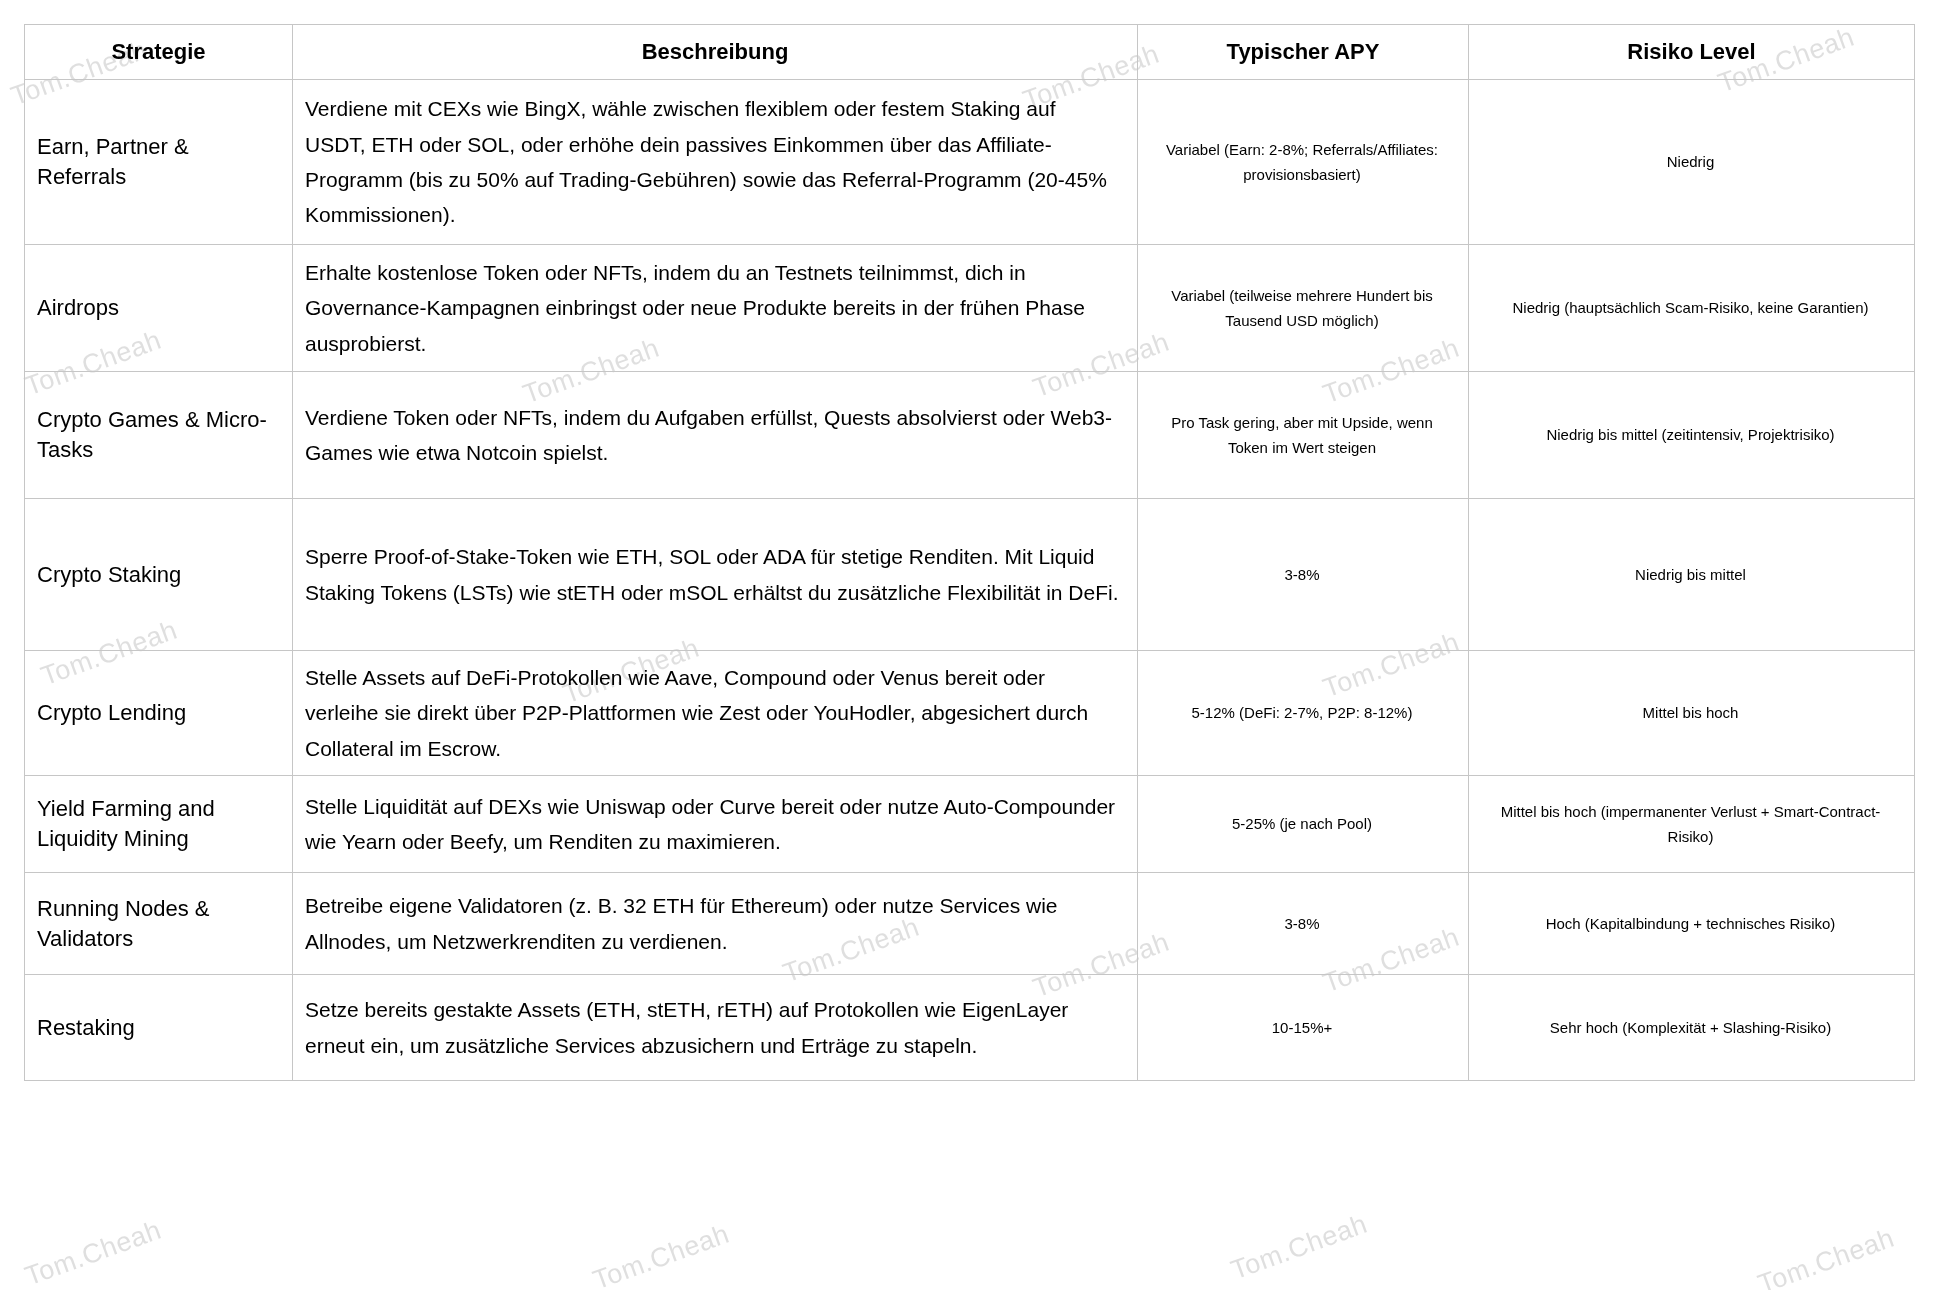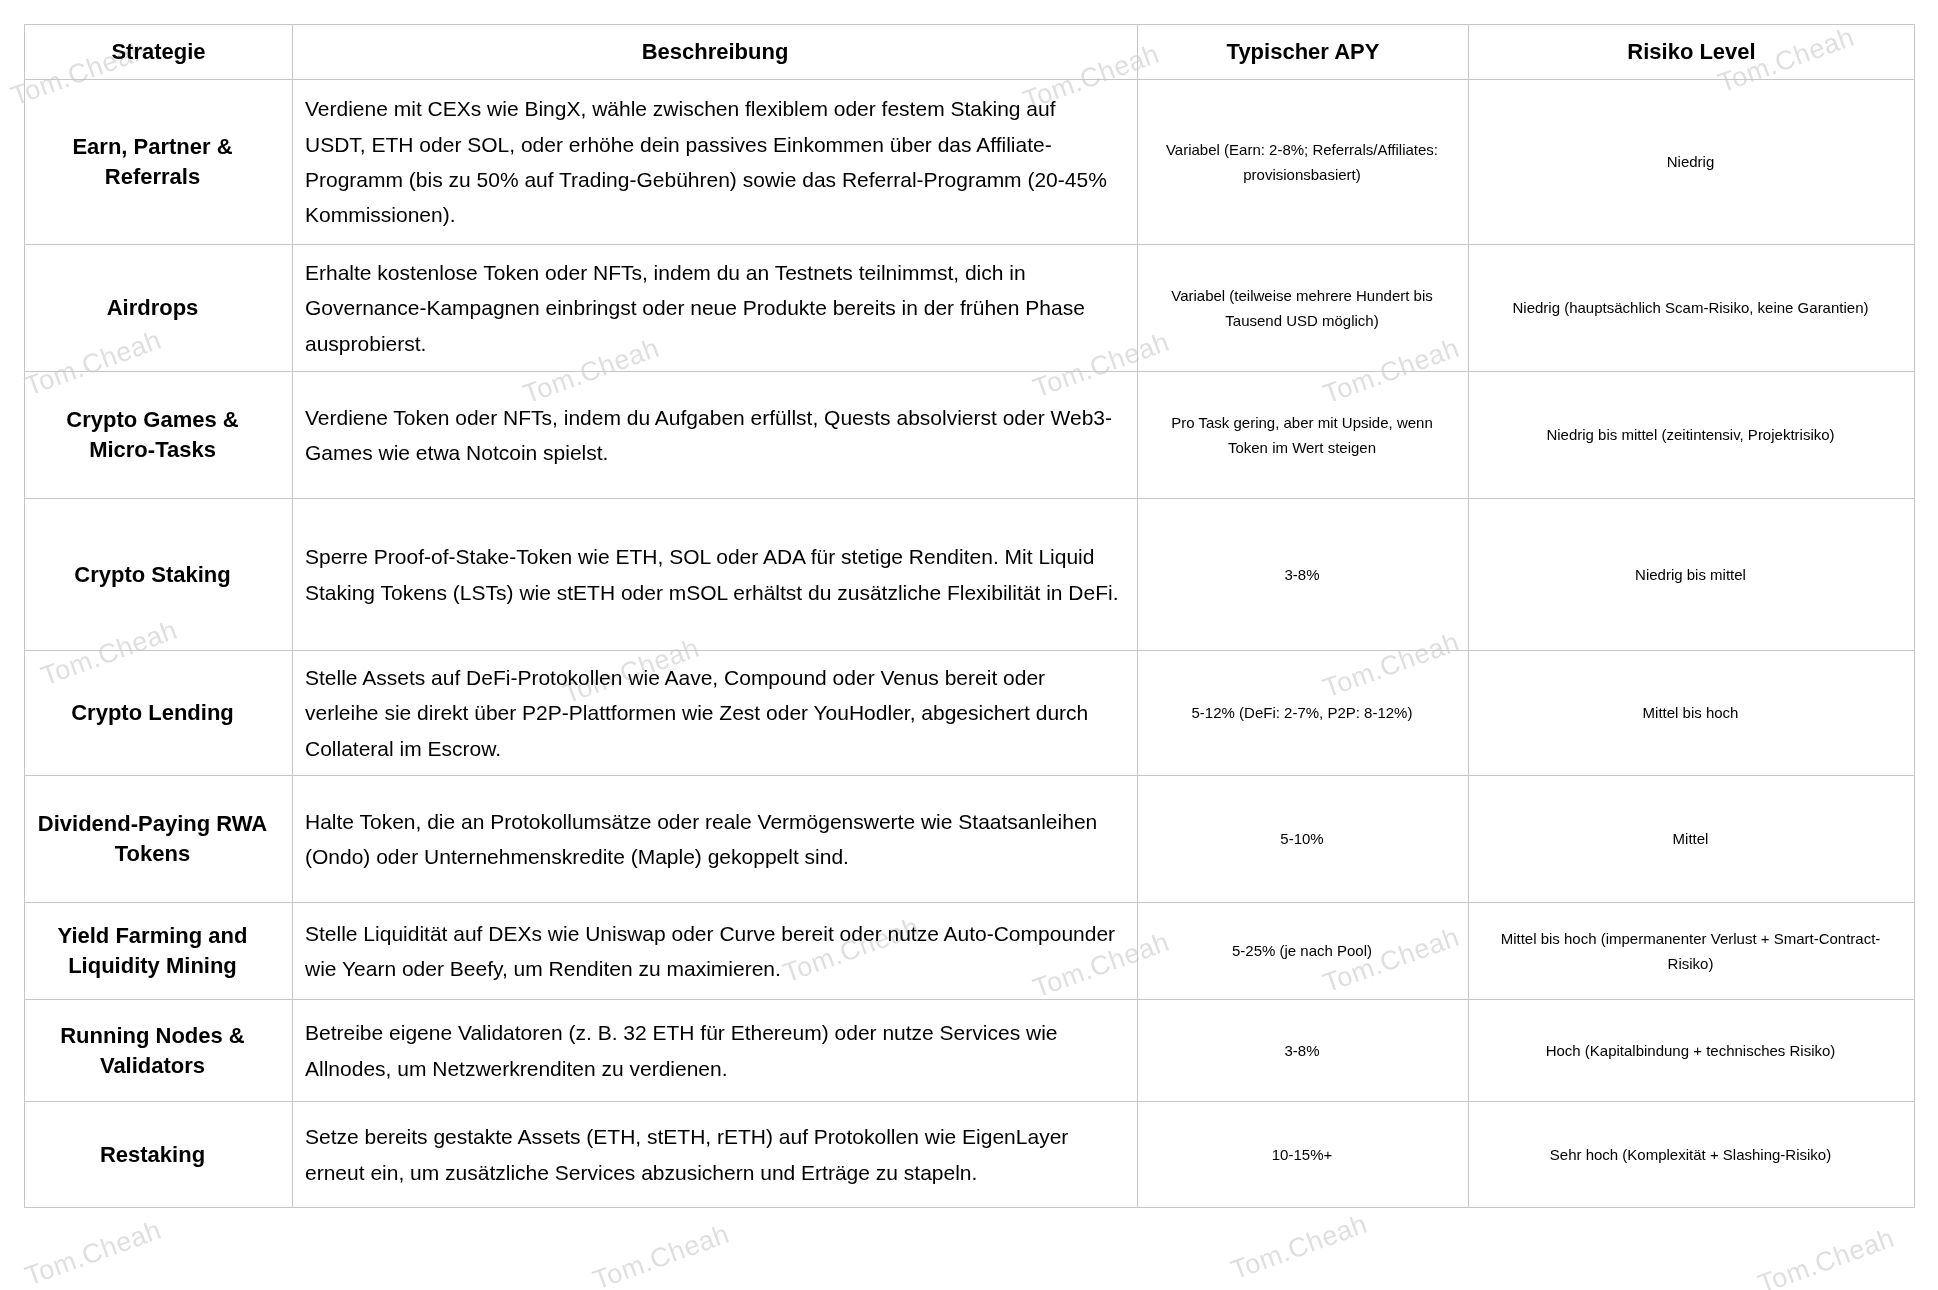--- a/index.html
+++ b/index.html
@@ -53,25 +53,25 @@
   }
   table.strategies th {
     height: 54px;
     font-size: 22px;
     font-weight: bold;
     text-align: center;
     padding: 0 22px;
     margin-top: 13px;
   }
   td.strategy {
-    font-weight: bold;
+    font-weight: normal;
     font-size: 22px;
     line-height: 1.35;
     padding: 8px 24px 8px 12px;
-    text-align: center;
+    text-align: left;
   }
   td.description {
     font-size: 21px;
     line-height: 1.68;
     padding: 8px 16px 8px 12px;
     text-align: left;
   }
   td.apy, td.risk {
     font-size: 15px;
     line-height: 1.68;
@@ -147,26 +147,20 @@
         <td class="description">Sperre Proof-of-Stake-Token wie ETH, SOL oder ADA für stetige Renditen. Mit Liquid Staking Tokens (LSTs) wie stETH oder mSOL erhältst du zusätzliche Flexibilität in DeFi.</td>
         <td class="apy">3-8%</td>
         <td class="risk">Niedrig bis mittel</td>
       </tr>
       <tr style="height:125px;">
         <td class="strategy">Crypto Lending</td>
         <td class="description">Stelle Assets auf DeFi-Protokollen wie Aave, Compound oder Venus bereit oder verleihe sie direkt über P2P-Plattformen wie Zest oder YouHodler, abgesichert durch Collateral im Escrow.</td>
         <td class="apy">5-12% (DeFi: 2-7%, P2P: 8-12%)</td>
         <td class="risk">Mittel bis hoch</td>
       </tr>
-      <tr style="height:127px;">
-        <td class="strategy">Dividend-Paying RWA Tokens</td>
-        <td class="description">Halte Token, die an Protokollumsätze oder reale Vermögenswerte wie Staatsanleihen (Ondo) oder Unternehmenskredite (Maple) gekoppelt sind.</td>
-        <td class="apy">5-10%</td>
-        <td class="risk">Mittel</td>
-      </tr>
       <tr style="height:97px;">
         <td class="strategy">Yield Farming and Liquidity Mining</td>
         <td class="description">Stelle Liquidität auf DEXs wie Uniswap oder Curve bereit oder nutze Auto-Compounder wie Yearn oder Beefy, um Renditen zu maximieren.</td>
         <td class="apy">5-25% (je nach Pool)</td>
         <td class="risk">Mittel bis hoch (impermanenter Verlust + Smart-Contract-Risiko)</td>
       </tr>
       <tr style="height:102px;">
         <td class="strategy">Running Nodes &amp; Validators</td>
         <td class="description">Betreibe eigene Validatoren (z. B. 32 ETH für Ethereum) oder nutze Services wie Allnodes, um Netzwerkrenditen zu verdienen.</td>
         <td class="apy">3-8%</td>

